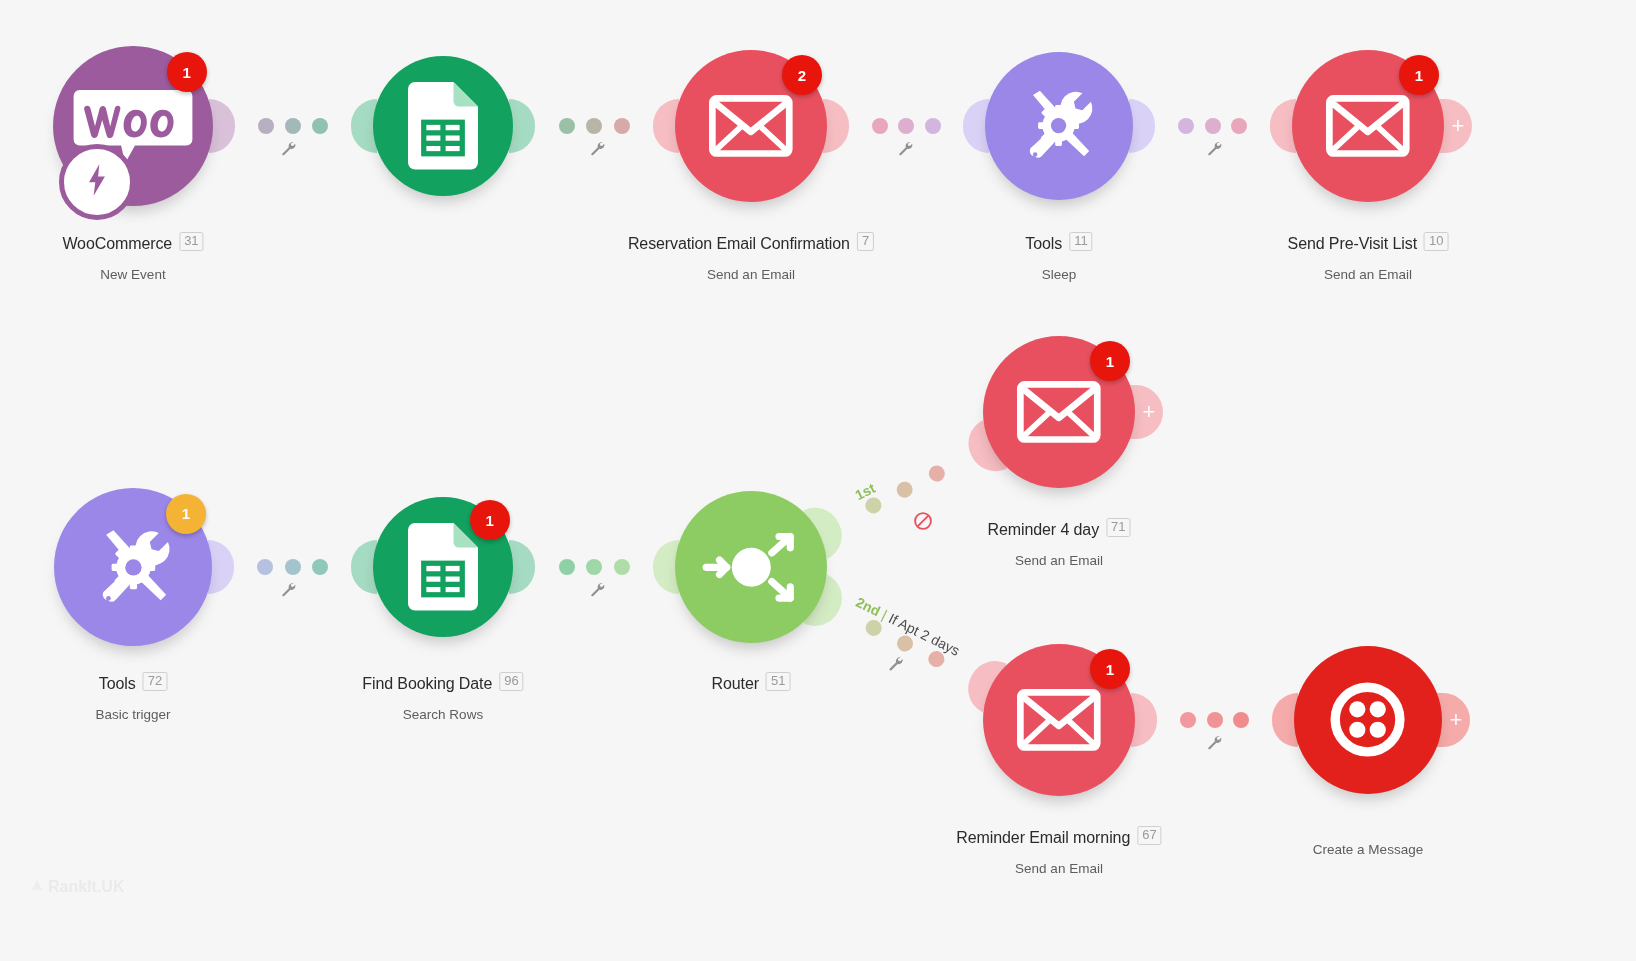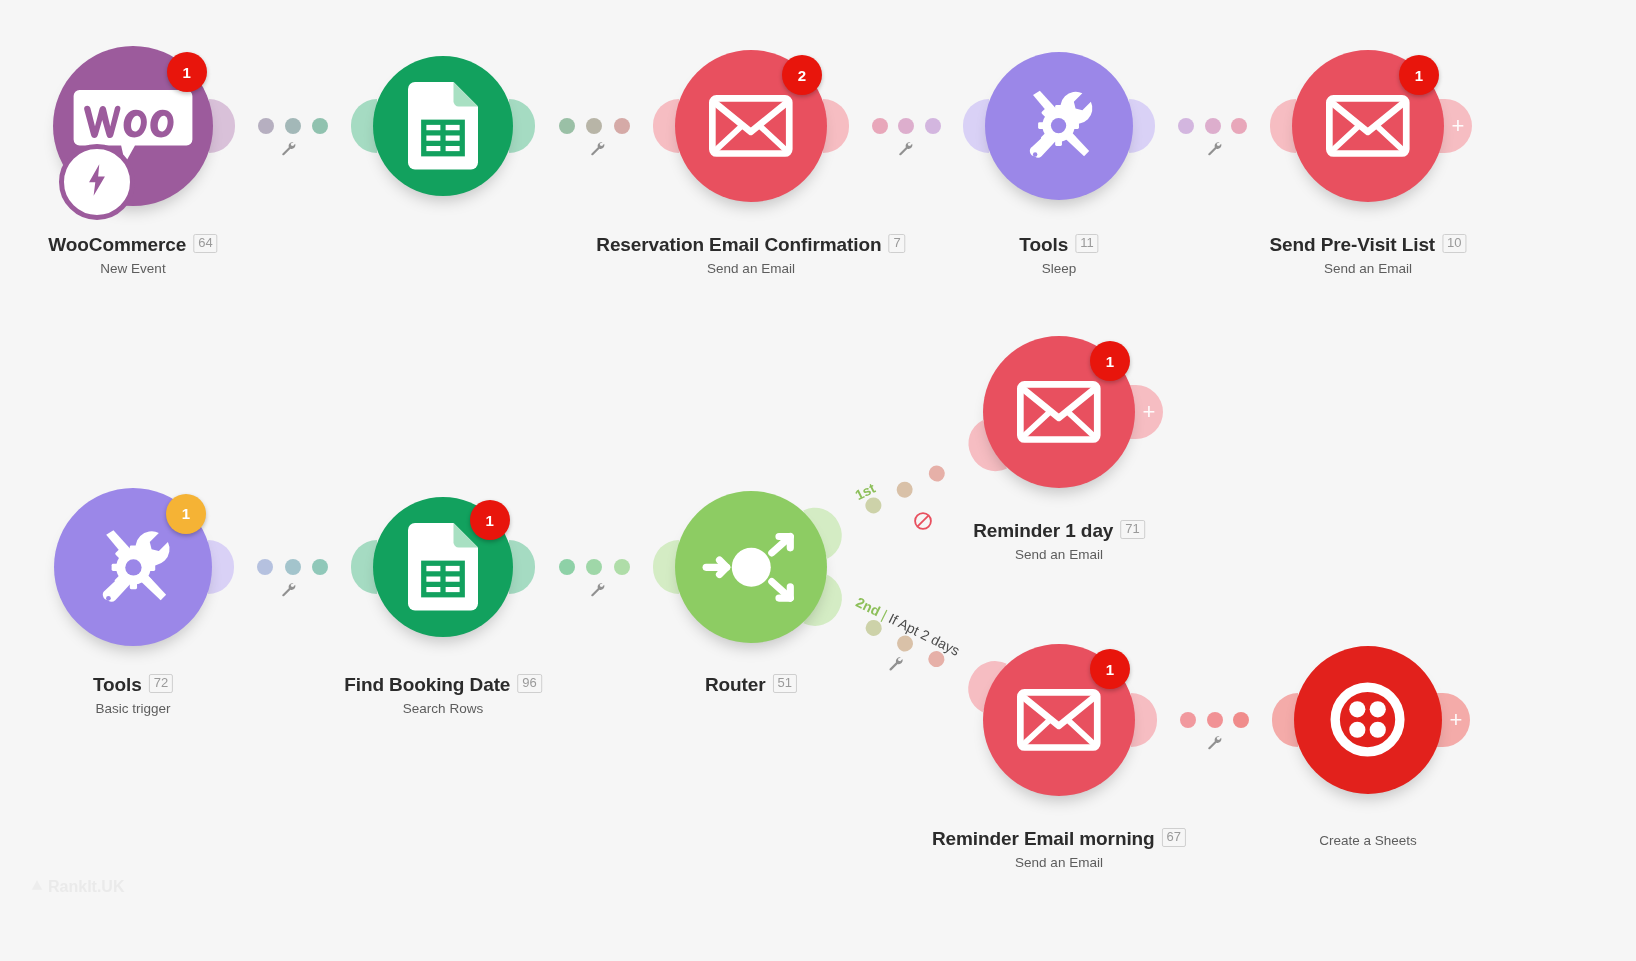--- a/index.html
+++ b/index.html
@@ -49,31 +49,31 @@
     color:#fff; font-size:15px; font-weight:600;
     box-shadow:0 2px 4px rgba(0,0,0,.25);
     z-index:6;
   }
 
   .caption{
     position:absolute; text-align:center; white-space:nowrap;
     transform:translateX(-50%);
   }
   .caption .title{
-    font-size:19px; font-weight:700; color:#2b2b2b; letter-spacing:-.1px;
+    font-size:16px; font-weight:400; color:#2b2b2b; letter-spacing:-.1px;
     display:inline-block; vertical-align:middle;
   }
   .caption .idbox{
     display:inline-block; vertical-align:middle; margin-left:7px;
     border:1px solid #cfcfcf; color:#9a9a9a; font-size:13px;
     padding:0px 4px 1px; border-radius:2px; font-weight:400;
     line-height:16px; position:relative; top:-2px;
   }
   .caption .sub{
-    margin-top:5px; font-size:13.5px; color:#5d5d5d; font-weight:400;
+    margin-top:14px; font-size:13.5px; color:#5d5d5d; font-weight:400;
   }
 
   
   .routelabel{
     position:absolute; white-space:nowrap; font-size:14px;
     transform-origin:0 50%;
   }
   .routelabel .ord{ color:#8dbf5a; font-weight:600; }
   .routelabel .pipe{ color:#8dbf5a; margin:0 4px; font-weight:300; }
   .routelabel .cond{ color:#4a4a4a; }
@@ -206,21 +206,21 @@
       <div class="bolt" style="left: 59px; top: 144px; width: 76px; height: 76px; border: 5px solid rgb(156, 91, 156);">
         <div><svg width="34" height="34" viewBox="0 0 40 60">
         <path d="M24 2 L6 34 H17 L14 58 L34 24 H22 z" fill="#9c5b9c"></path>
       </svg></div>
       </div>
       <div class="badge" style="width: 40px; height: 40px; left: 166.74px; top: 52.2599px; background: rgb(232, 21, 12);">
         <span>1</span>
       </div>
     </div>
     <div class="caption" style="left: 133px; top: 234px; z-index: 4;">
-      <div><span class="title">WooCommerce</span><span class="idbox">64</span></div>
+      <div><span class="title">WooCommerce</span><span class="idbox">31</span></div>
       <div class="sub">New Event</div>
     </div>
     <div class="module" style="left: 0px; top: 0px; z-index: 3;">
       <div class="bubble" style="left: 373px; top: 56px; width: 140px; height: 140px; background: rgb(18, 161, 94);">
         <div style="display: flex; align-items: center; justify-content: center;">
           <svg width="70" height="87.5" viewBox="0 0 80 100">
         <path d="M8 0h44l28 28v64a8 8 0 0 1-8 8H8a8 8 0 0 1-8-8V8a8 8 0 0 1 8-8z" fill="#ffffff"></path>
         <path d="M52 0l28 28H58a6 6 0 0 1-6-6V0z" fill="#a8e0c2"></path>
         <rect x="18" y="46" width="44" height="36" fill="none" stroke="#12a15e" stroke-width="6"></rect>
         <line x1="18" y1="58" x2="62" y2="58" stroke="#12a15e" stroke-width="6"></line>
@@ -390,21 +390,21 @@
         </div>
       </div>
       <div class="badge" style="width: 40px; height: 40px; left: 1089.91px; top: 341.088px; background: rgb(232, 21, 12);">
         <span>1</span>
       </div>
     </div>
     <div class="plusbtn" style="left: 1129px; top: 412px; background: rgb(246, 189, 194); z-index: 2;">
       <span>+</span>
     </div>
     <div class="caption" style="left: 1059px; top: 520px; z-index: 4;">
-      <div><span class="title">Reminder 1 day</span><span class="idbox">71</span></div>
+      <div><span class="title">Reminder 4 day</span><span class="idbox">71</span></div>
       <div class="sub">Send an Email</div>
     </div>
     <div class="module" style="left: 0px; top: 0px; z-index: 3;">
       <div class="bubble" style="left: 983px; top: 644px; width: 152px; height: 152px; background: rgb(232, 80, 95);">
         <div style="display: flex; align-items: center; justify-content: center;">
           <svg width="83.60000000000001" height="61.864000000000004" viewBox="0 0 100 74">
         <rect x="4" y="4" width="92" height="66" rx="5" fill="none" stroke="#ffffff" stroke-width="8"></rect>
         <path d="M8 10 L50 44 L92 10" fill="none" stroke="#ffffff" stroke-width="8" stroke-linejoin="round" stroke-linecap="round"></path>
         <path d="M8 66 L38 38 M92 66 L62 38" fill="none" stroke="#ffffff" stroke-width="7" stroke-linecap="round"></path>
       </svg>
@@ -428,21 +428,21 @@
         <circle cx="38" cy="62" r="9.5" fill="#ffffff"></circle>
         <circle cx="62" cy="62" r="9.5" fill="#ffffff"></circle>
       </svg>
         </div>
       </div>
     </div>
     <div class="plusbtn" style="left: 1436px; top: 720px; background: rgb(244, 171, 169); z-index: 2;">
       <span>+</span>
     </div>
     <div class="caption" style="left: 1368px; top: 828px; z-index: 4;">
-      <div class="sub">Create a Sheets</div>
+      <div class="sub">Create a Message</div>
     </div>
     <div class="watermark">
       <span><svg width="14" height="14" viewBox="0 0 24 24">
           <path d="M3 20 L12 4 L21 20z" fill="#ededed"></path>
         </svg></span>
       <span>RankIt.UK</span>
     </div>
   </div>
 
 </body></html>

